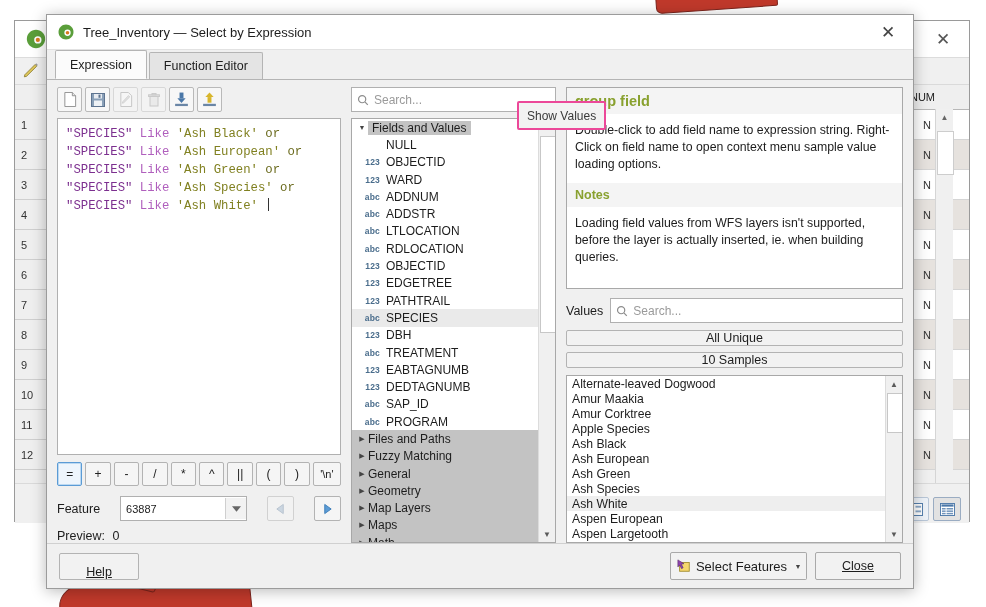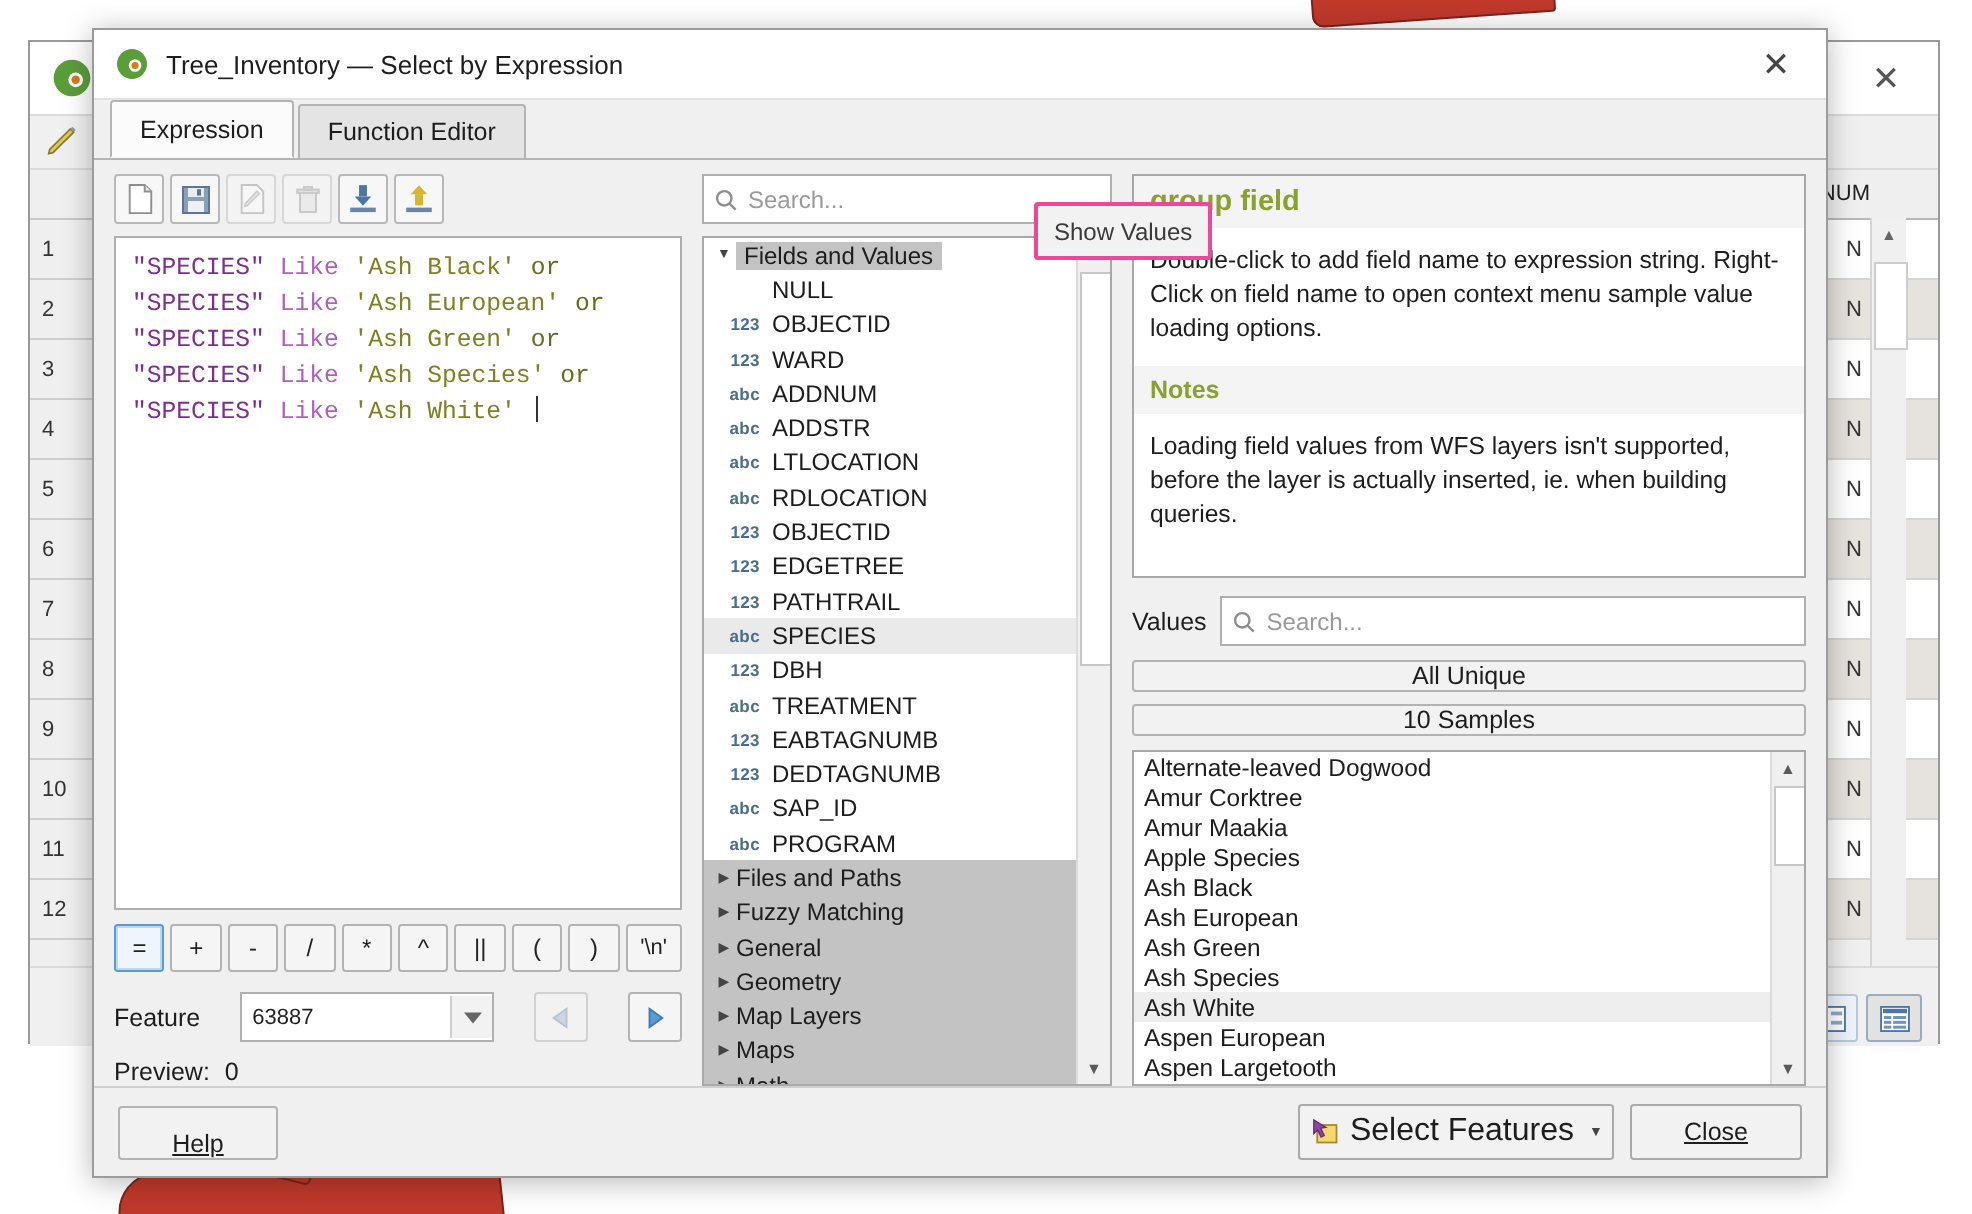--- a/index.html
+++ b/index.html
@@ -165,21 +165,21 @@
     display:flex;align-items:center;white-space:nowrap;}
   .val-row.selected{background:#eeeeee;}
 
   
   #footer{height:44px;background:#f0f0f0;border-top:1px solid #d0d0d0;
     display:flex;align-items:center;padding:0 12px;}
   #help-btn{width:78px;height:25px;border:1px solid #b3b3b3;border-radius:2px;background:#f2f2f2;
     display:flex;align-items:flex-end;justify-content:center;font-size:12.5px;color:#1d1d1d;}
   #footer-right{margin-left:auto;display:flex;align-items:center;gap:8px;}
   #select-features-btn{height:26px;padding:0 10px 0 6px;border:1px solid #a9a9a9;border-radius:2px;
-    background:#f2f2f2;display:flex;align-items:center;gap:5px;font-size:16px;color:#1d1d1d;}
+    background:#f2f2f2;display:flex;align-items:center;gap:5px;font-size:13px;color:#1d1d1d;}
   #select-features-drop{width:16px;height:26px;border:1px solid #a9a9a9;border-left:none;
     border-radius:0 2px 2px 0;background:#f2f2f2;display:flex;align-items:center;
     justify-content:center;font-size:7px;color:#444;margin-left:-8px;}
   #close-btn{width:84px;height:26px;border:1px solid #a9a9a9;border-radius:2px;background:#f2f2f2;
     display:flex;align-items:center;justify-content:center;font-size:12.5px;color:#1d1d1d;}
   .ul{text-decoration:underline;}
   .scr-ar{font-size:8px;color:#5a5a5a;}
 </style>
 </head>
 <body>
@@ -519,22 +519,22 @@
       </div>
 
       <div id="values-btn-row">
         <div class="val-btn">All Unique</div>
         <div class="val-btn">10 Samples</div>
       </div>
 
       <div id="values-list">
         <div id="values-rows">
             <div class="val-row">Alternate-leaved Dogwood</div>
+            <div class="val-row">Amur Maakia</div>
             <div class="val-row">Amur Corktree</div>
-            <div class="val-row">Amur Maakia</div>
             <div class="val-row">Apple Species</div>
             <div class="val-row">Ash Black</div>
             <div class="val-row">Ash European</div>
             <div class="val-row">Ash Green</div>
             <div class="val-row">Ash Species</div>
             <div class="val-row selected">Ash White</div>
             <div class="val-row">Aspen European</div>
             <div class="val-row">Aspen Largetooth</div>
             <div class="val-row">Aspen Trembling</div>
           </div>

